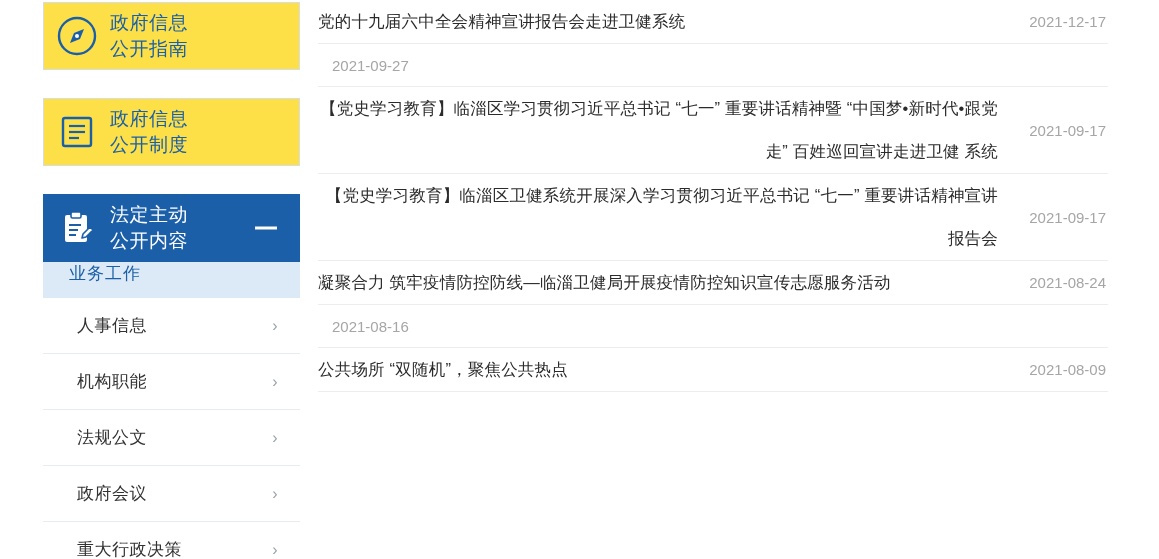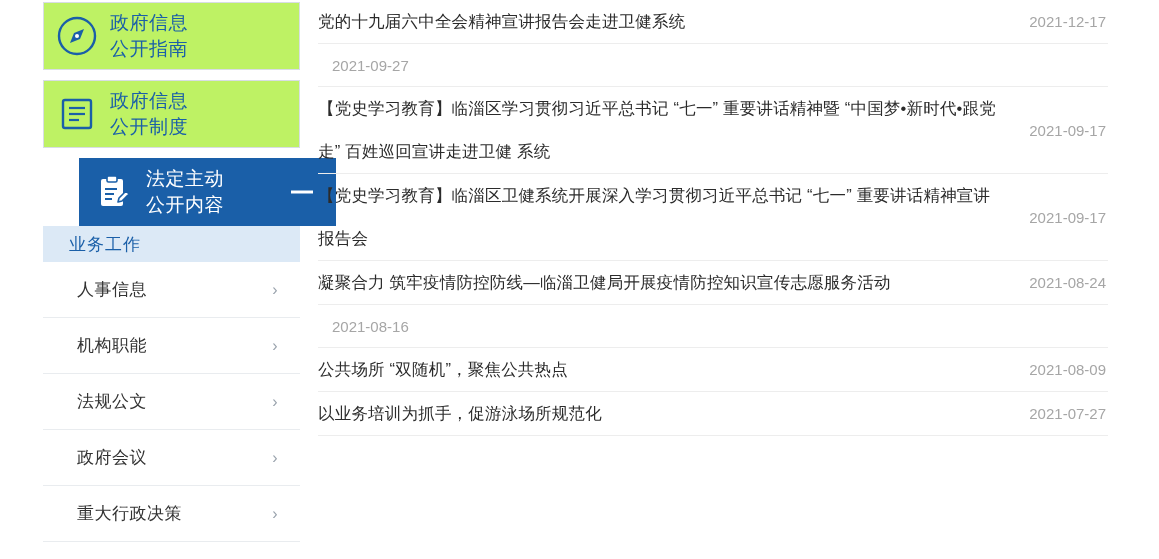--- a/index.html
+++ b/index.html
@@ -25,25 +25,25 @@
     left: 43px;
     top: 0;
     width: 257px;
     height: 559px;
   }
   .nav-card {
     position: relative;
     box-sizing: border-box;
     width: 257px;
     height: 68px;
-    background: #bef264;
+    background: #fde047;
     border: 1px solid #d8dde4;
     display: flex;
     align-items: center;
-    margin-bottom: 10px;
+    margin-bottom: 28px;
   }
   .nav-card.active {
     background: #1a5fa8;
     border-color: #1a5fa8;
   }
   .nav-card .card-icon {
     width: 66px;
     display: flex;
     align-items: center;
     justify-content: center;
@@ -71,21 +71,20 @@
     display: block;
   }
 
   
   .section-head {
     box-sizing: border-box;
     width: 257px;
     height: 36px;
     background: #dce9f6;
     display: flex;
-    align-items: center;
     padding-left: 26px;
     font-size: 17px;
     color: #1a5fa8;
     letter-spacing: 1px;
   }
   .sub-list {
     width: 257px;
     border-top: none;
   }
   .sub-item {
@@ -111,20 +110,21 @@
     line-height: 1;
   }
 
   
   .news {
     position: absolute;
     left: 318px;
     top: 0;
     width: 790px;
     height: 559px;
+    text-align: right;
   }
   .news-row {
     position: relative;
     box-sizing: border-box;
     width: 790px;
     min-height: 43px;
     display: flex;
     align-items: center;
     justify-content: space-between;
     border-bottom: 1px solid #ededed;
@@ -180,21 +180,21 @@
           <line x1="13" y1="21" x2="29" y2="21" stroke="#1a5fa8" stroke-width="2.2"></line>
           <line x1="13" y1="27" x2="23" y2="27" stroke="#1a5fa8" stroke-width="2.2"></line>
         </svg>
       </div>
       <div class="card-label">
         <span>政府信息</span>
         <span>公开制度</span>
       </div>
     </div>
 
-    <div class="nav-card active" style="margin-bottom:0;margin-left:36px;">
+    <div class="nav-card active" style="margin-bottom:0;">
       <div class="card-icon">
         <svg width="42" height="42" viewBox="0 0 42 42">
           <rect x="9" y="8" width="22" height="27" rx="2" fill="#ffffff"></rect>
           <rect x="15" y="5" width="10" height="6" rx="1.5" fill="#ffffff" stroke="#1a5fa8" stroke-width="1.6"></rect>
           <line x1="13" y1="18" x2="25" y2="18" stroke="#1a5fa8" stroke-width="2"></line>
           <line x1="13" y1="23" x2="22" y2="23" stroke="#1a5fa8" stroke-width="2"></line>
           <line x1="13" y1="28" x2="20" y2="28" stroke="#1a5fa8" stroke-width="2"></line>
           <path d="M27 27 L34 20 L37 23 L30 30 L26 31 Z" fill="#ffffff" stroke="#1a5fa8" stroke-width="1.6" stroke-linejoin="round"></path>
         </svg>
       </div>
@@ -271,19 +271,15 @@
     <div class="news-row">
       <div class="news-date">2021-08-16</div>
     </div>
 
     <div class="news-row">
       <div class="news-title">公共场所 “双随机”，聚焦公共热点</div>
       <div class="news-date">2021-08-09</div>
     </div>
 
 
-    <div class="news-row">
-      <div class="news-title">以业务培训为抓手，促游泳场所规范化</div>
-      <div class="news-date">2021-07-27</div>
-    </div>
 
   </div>
 </div>
 
 </body></html>

